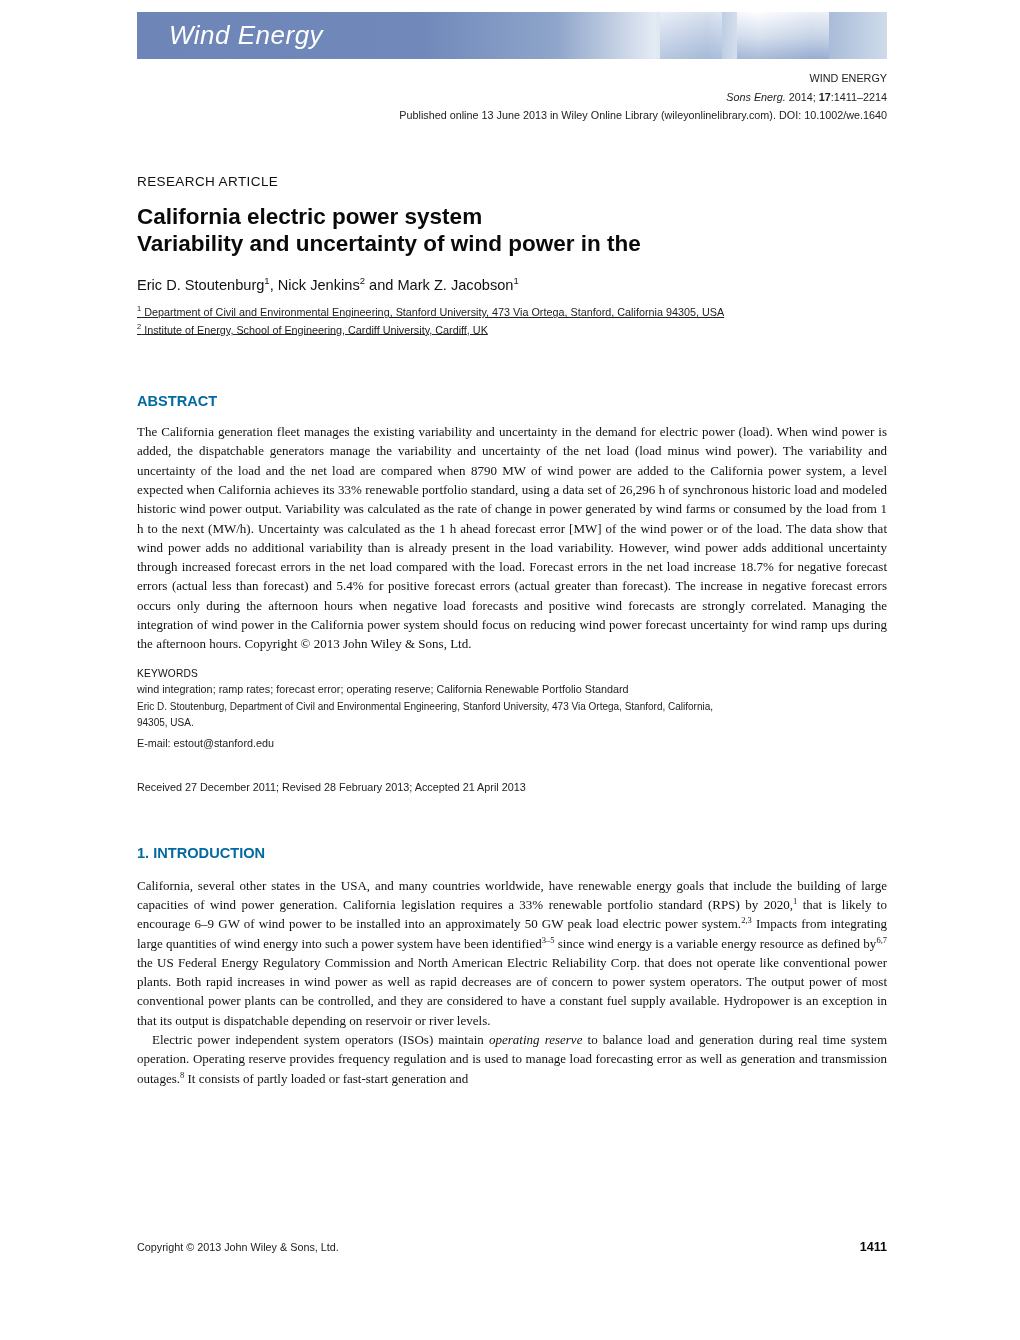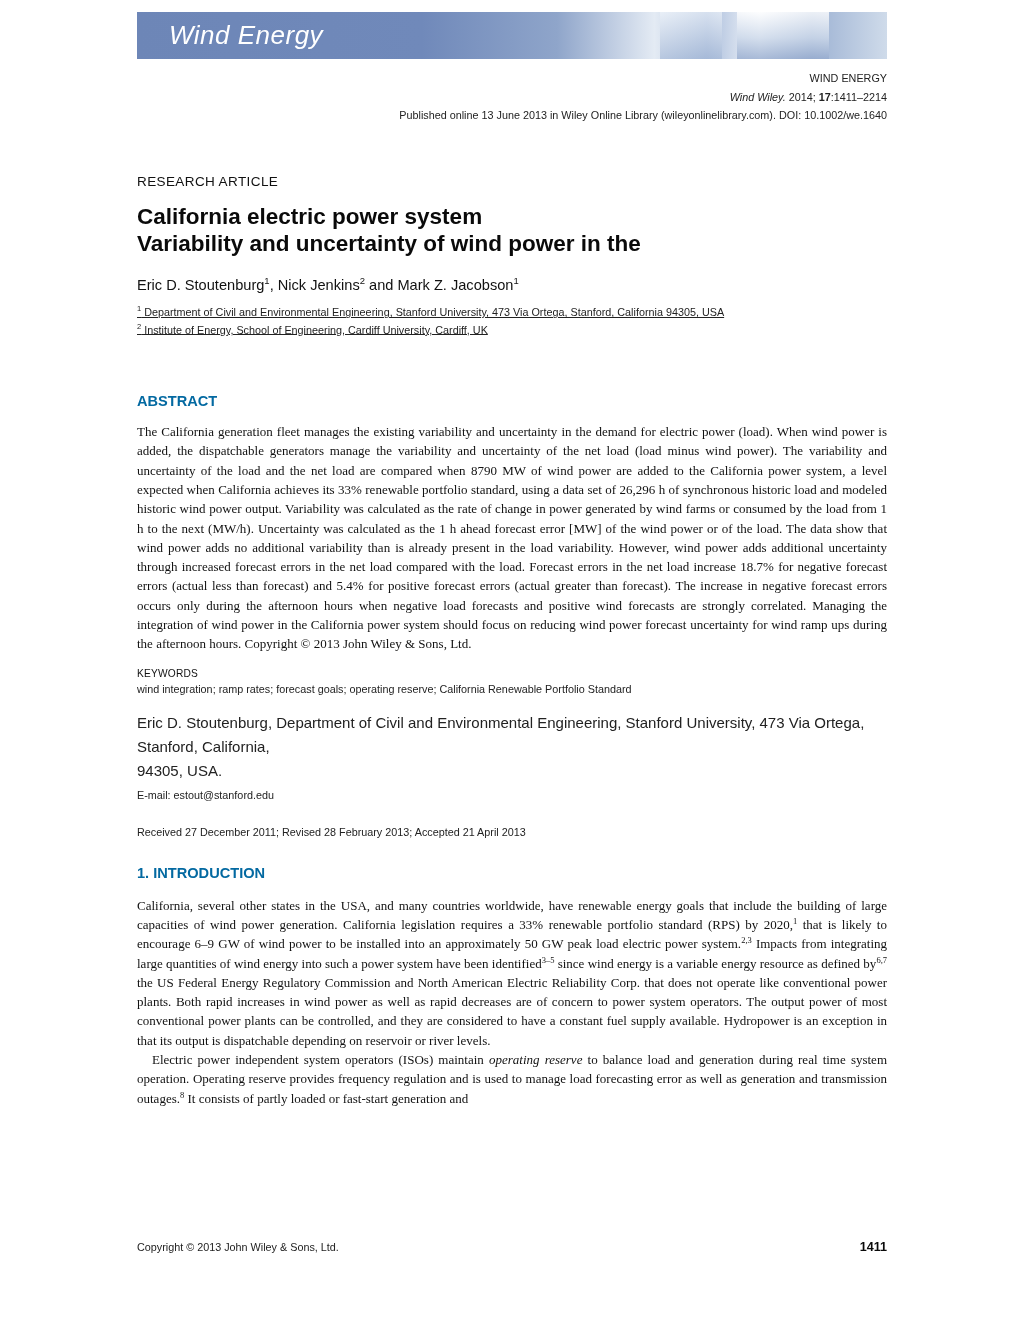--- a/index.html
+++ b/index.html
@@ -60,25 +60,25 @@
     font-family:"Liberation Serif", serif;
     font-size:13px; line-height:1.485; text-align:justify; color:#111;
   }
   .serif-body sup { font-size:8.5px; line-height:0; }
   .abstract-text { margin-top:13px; }
 
   .minor-heading { font-size:10.2px; font-weight:normal; letter-spacing:.2px; color:#111; }
   .keywords-heading { margin-top:14px; }
   .keywords-text { margin-top:4px; font-size:10.8px; color:#222; }
   .corr-heading { margin-top:15px; }
-  .corr-text { margin-top:16px; font-size:15px; line-height:1.6; color:#222; }
+  .corr-text { margin-top:4px; font-size:10px; line-height:1.6; color:#222; }
   .corr-email { margin-top:6px; font-size:10.8px; color:#222; }
-  .history { margin-top:25px; font-size:10.8px; color:#222; }
+  .history { margin-top:32px; font-size:10.8px; color:#222; }
 
-  .intro-heading { margin-top:27px; }
+  .intro-heading { margin-top:52px; }
   .intro-body { margin-top:15px; }
   .indent { text-indent:15px; }
 
   .footer {
     position:absolute; left:137px; top:1240px; width:750px;
     display:flex; justify-content:space-between; align-items:baseline;
     font-size:10.8px; color:#222;
   }
   .page-number { font-weight:bold; font-size:12.6px; color:#0a0a0a; }
 </style>
@@ -89,21 +89,21 @@
   <div class="content">
 
     <div class="banner">
       <div class="banner-art2"></div>
       <div class="banner-art1"></div>
       <span class="banner-title">Wind Energy</span>
     </div>
 
     <div class="pub-info">
       <div>WIND ENERGY</div>
-      <div><span class="it">Wind Wiley.</span><span> 2014; </span><span class="b">17</span><span>:1411–2214</span></div>
+      <div><span class="it">Sons Energ.</span><span> 2014; </span><span class="b">17</span><span>:1411–2214</span></div>
       <div>Published online 13 June 2013 in Wiley Online Library (wileyonlinelibrary.com). DOI: 10.1002/we.1640</div>
     </div>
 
     <div class="research-article">RESEARCH ARTICLE</div>
 
     <h1 class="title">
       <div>California electric power system</div>
       <div>Variability and uncertainty of wind power in the</div>
     </h1>
 
@@ -111,21 +111,21 @@
 
     <div class="affiliations">
       <div><sup>1</sup><span> Department of Civil and Environmental Engineering, Stanford University, 473 Via Ortega, Stanford, California 94305, USA</span></div>
       <div><sup>2</sup><span> Institute of Energy, School of Engineering, Cardiff University, Cardiff, UK</span></div>
     </div>
 
     <div class="section-heading abstract-heading">ABSTRACT</div>
     <p class="serif-body abstract-text">The California generation fleet manages the existing variability and uncertainty in the demand for electric power (load). When wind power is added, the dispatchable generators manage the variability and uncertainty of the net load (load minus wind power). The variability and uncertainty of the load and the net load are compared when 8790 MW of wind power are added to the California power system, a level expected when California achieves its 33% renewable portfolio standard, using a data set of 26,296 h of synchronous historic load and modeled historic wind power output. Variability was calculated as the rate of change in power generated by wind farms or consumed by the load from 1 h to the next (MW/h). Uncertainty was calculated as the 1 h ahead forecast error [MW] of the wind power or of the load. The data show that wind power adds no additional variability than is already present in the load variability. However, wind power adds additional uncertainty through increased forecast errors in the net load compared with the load. Forecast errors in the net load increase 18.7% for negative forecast errors (actual less than forecast) and 5.4% for positive forecast errors (actual greater than forecast). The increase in negative forecast errors occurs only during the afternoon hours when negative load forecasts and positive wind forecasts are strongly correlated. Managing the integration of wind power in the California power system should focus on reducing wind power forecast uncertainty for wind ramp ups during the afternoon hours. Copyright © 2013 John Wiley &amp; Sons, Ltd.</p>
 
     <div class="minor-heading keywords-heading">KEYWORDS</div>
-    <div class="keywords-text">wind integration; ramp rates; forecast goals; operating reserve; California Renewable Portfolio Standard</div>
+    <div class="keywords-text">wind integration; ramp rates; forecast error; operating reserve; California Renewable Portfolio Standard</div>
 
     <div class="corr-text">
       <div>Eric D. Stoutenburg, Department of Civil and Environmental Engineering, Stanford University, 473 Via Ortega, Stanford, California,</div>
       <div>94305, USA.</div>
     </div>
     <div class="corr-email">E-mail: estout@stanford.edu</div>
 
     <div class="history">Received 27 December 2011; Revised 28 February 2013; Accepted 21 April 2013</div>
 
     <div class="section-heading intro-heading">1. INTRODUCTION</div>

